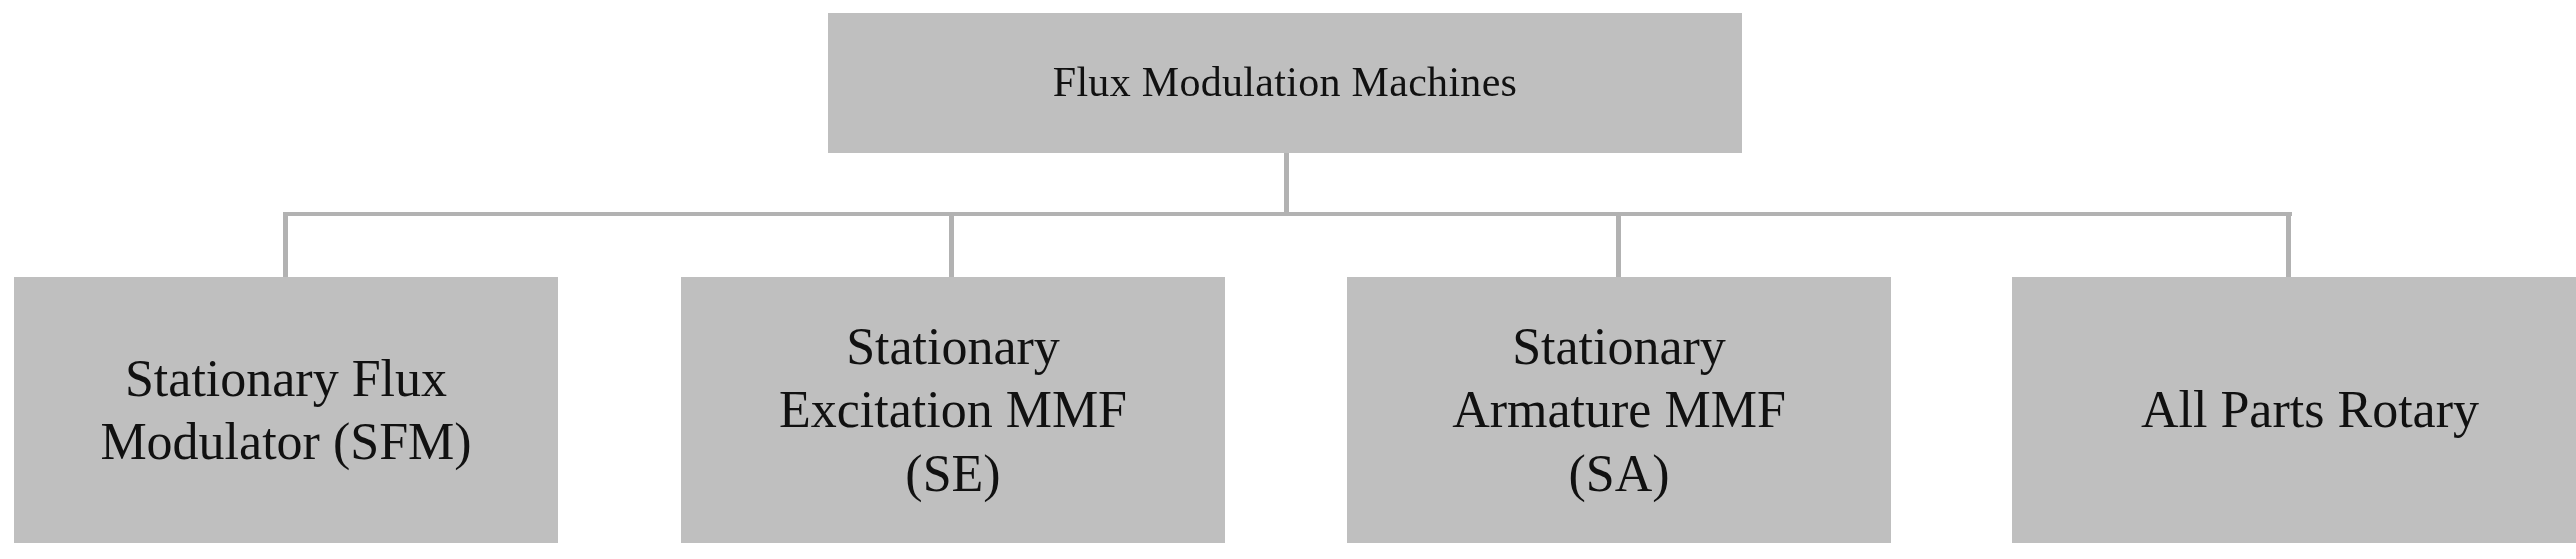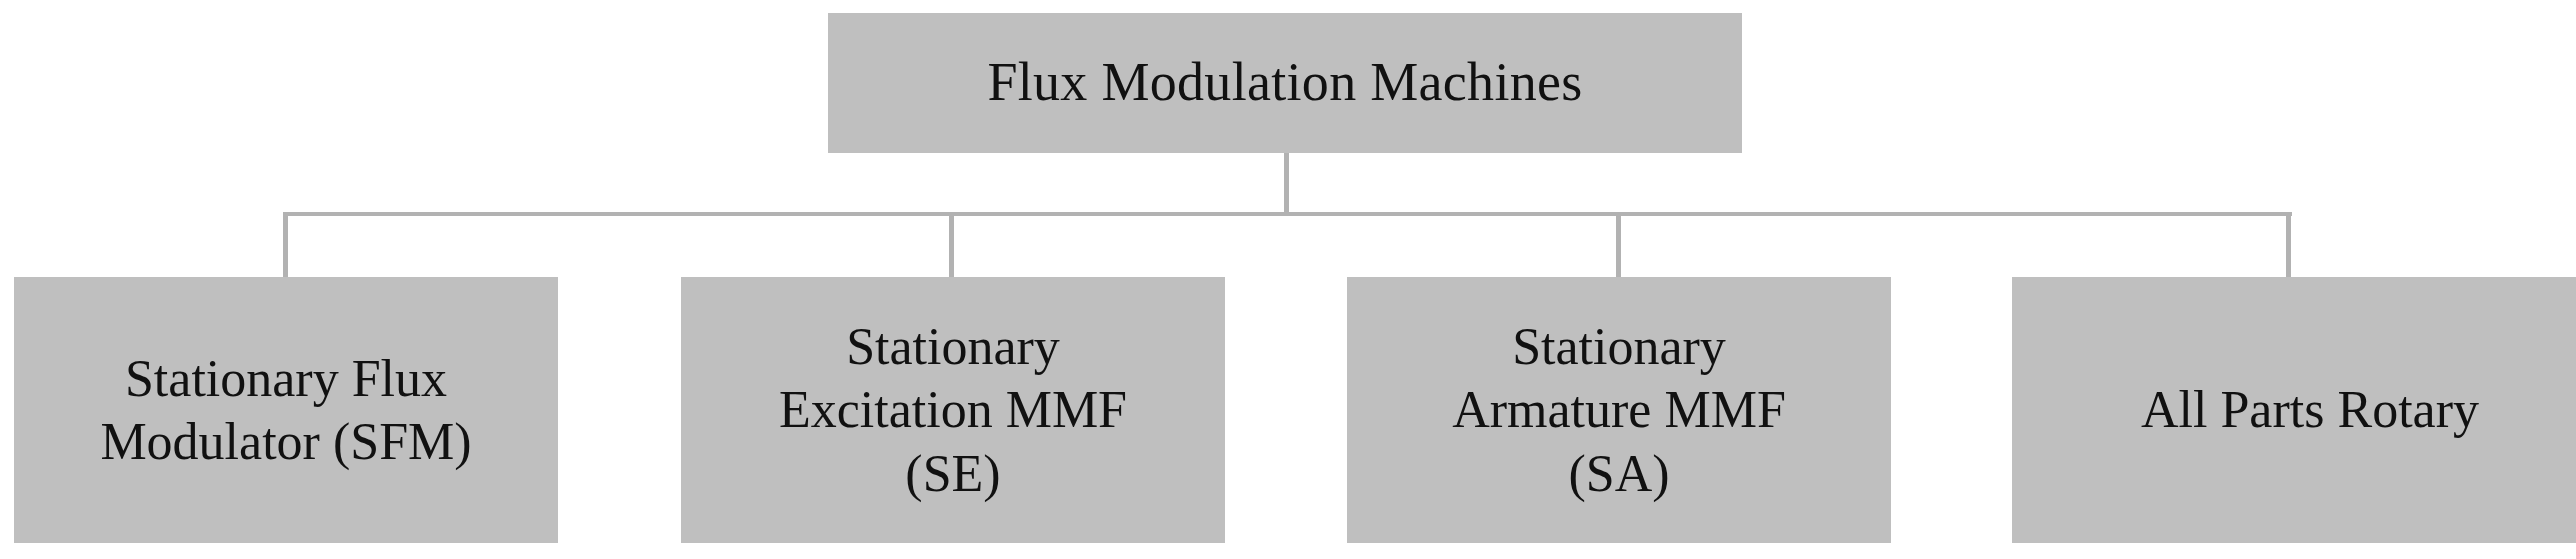--- a/index.html
+++ b/index.html
@@ -38,21 +38,21 @@
   }
 
   
   #node-root {
     left: 828px;
     top: 13px;
     width: 914px;
     height: 140px;
   }
   #node-root .label {
-    font-size: 54px;
+    font-size: 42px;
     letter-spacing: 0.3px;
   }
 
   
   .child {
     top: 277px;
     height: 266px;
   }
   .child .label {
     font-size: 52px;

